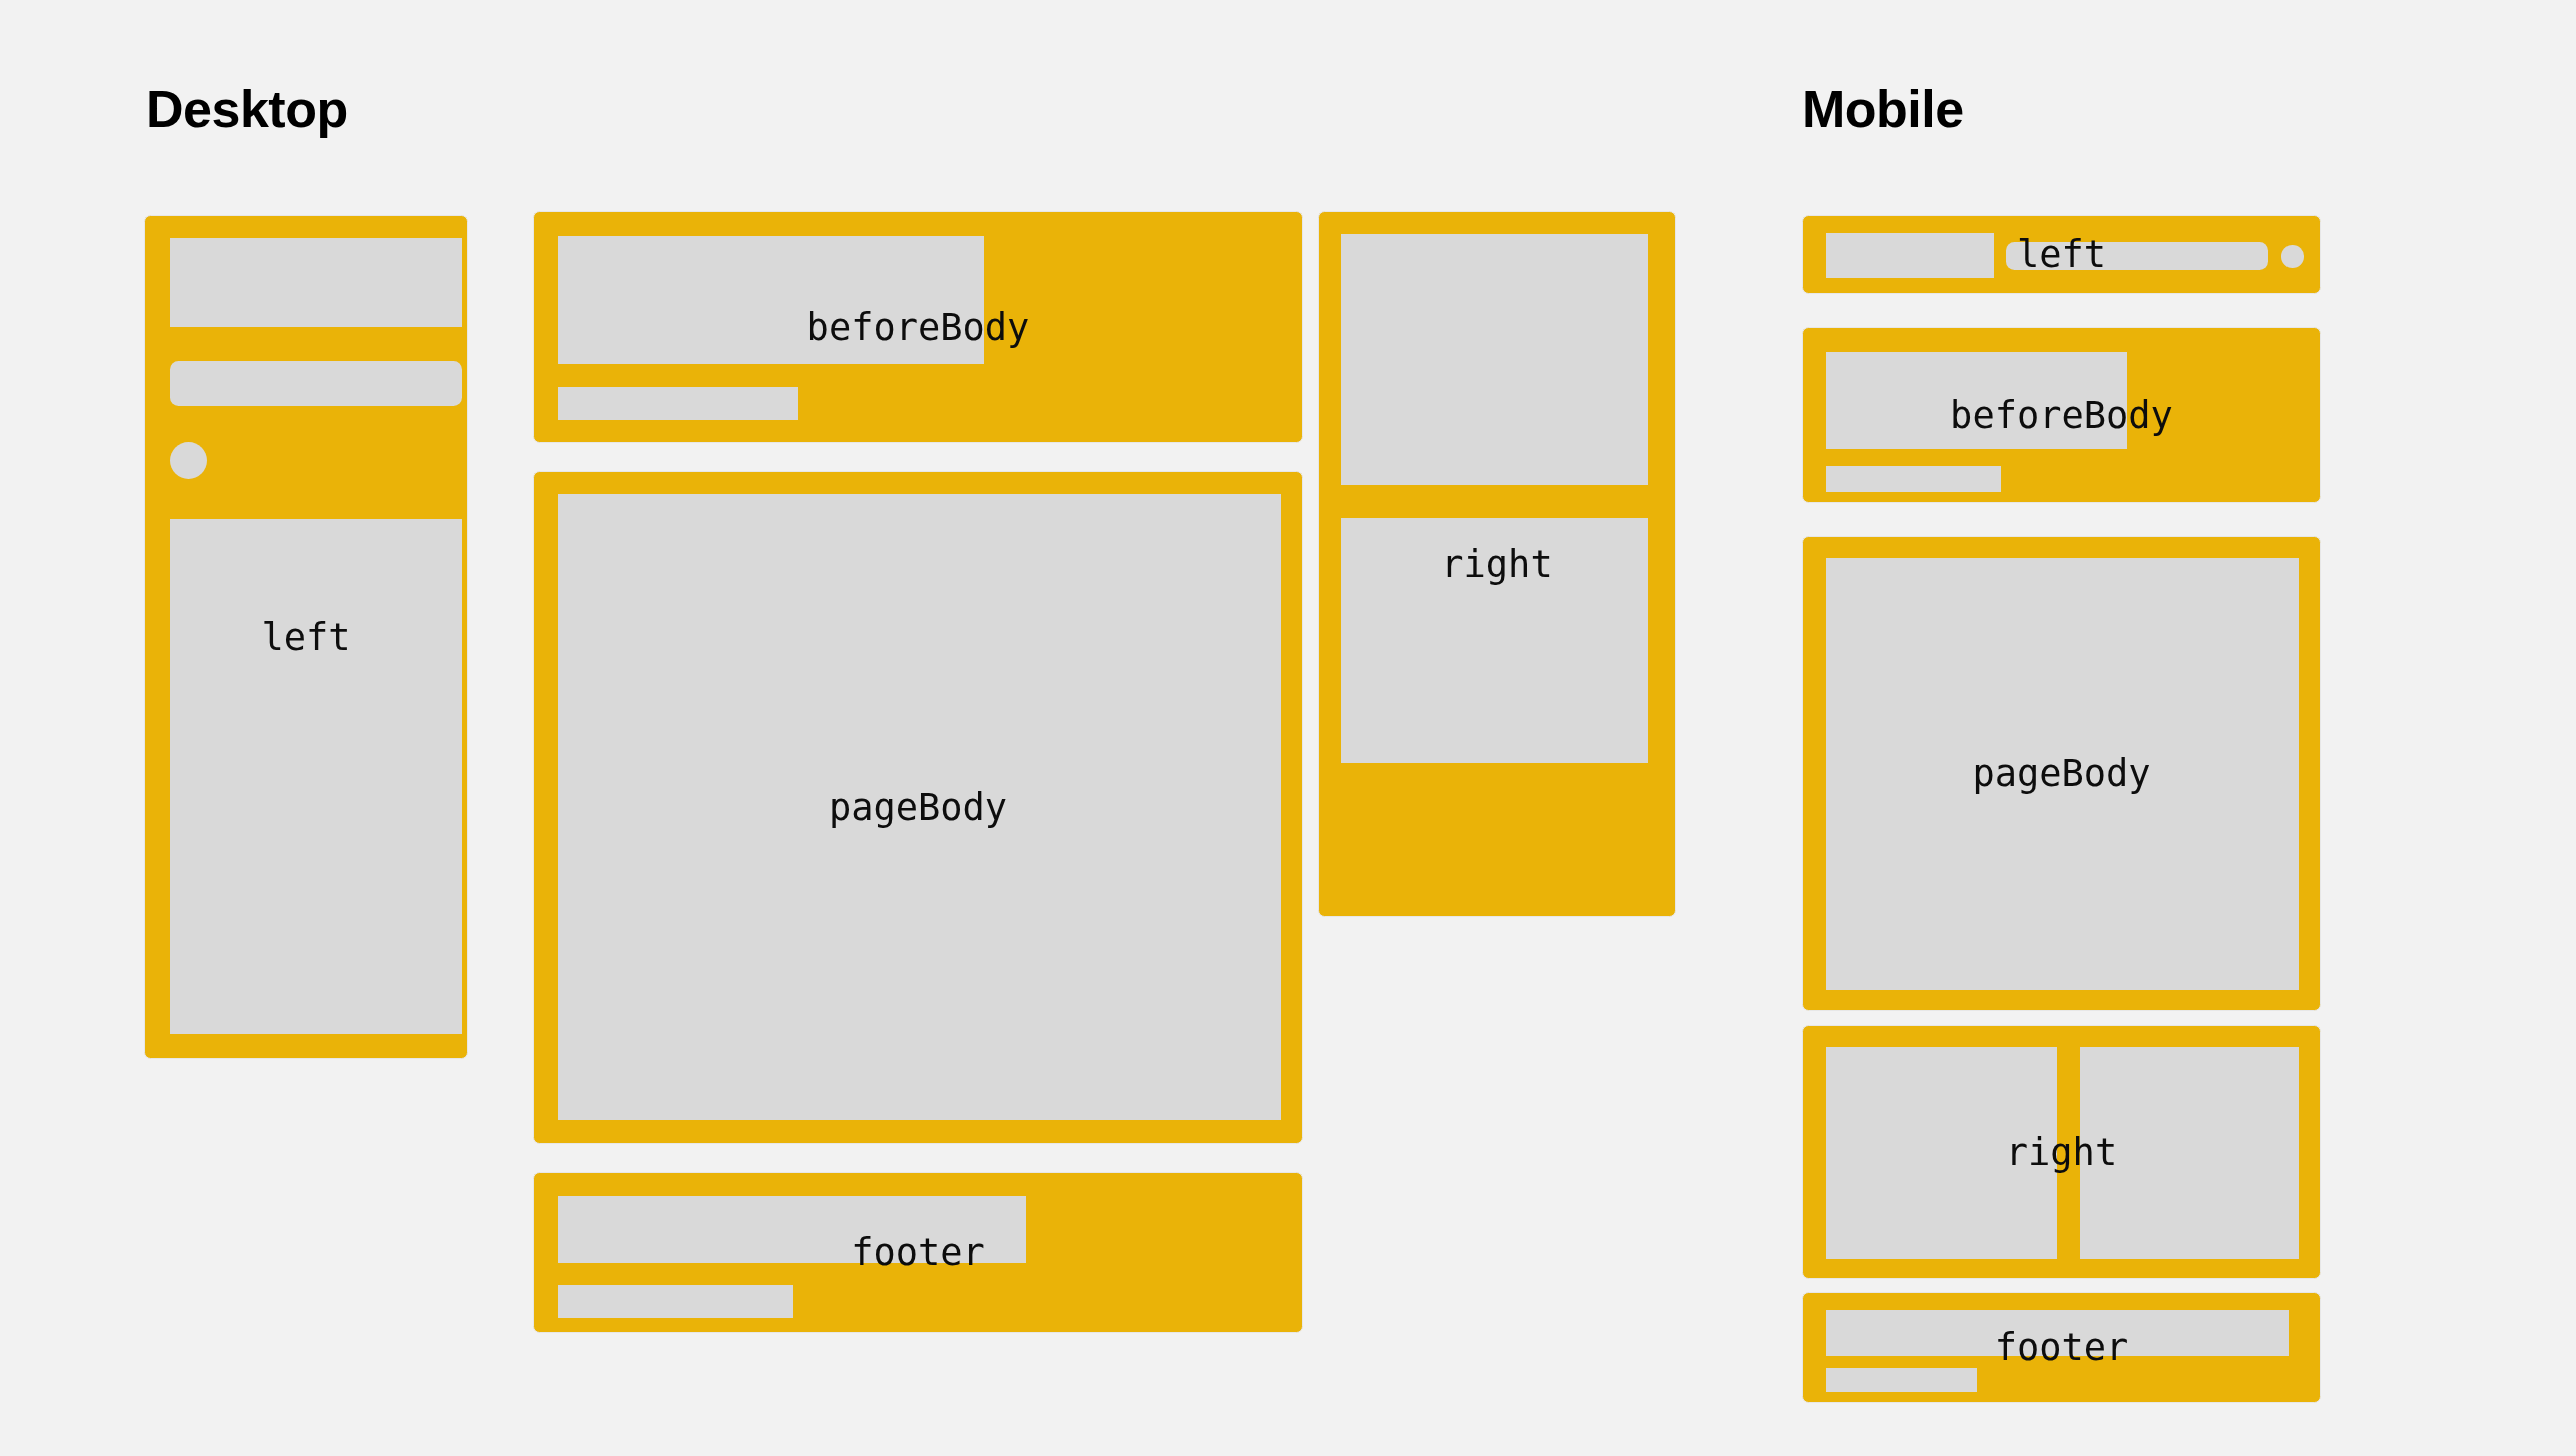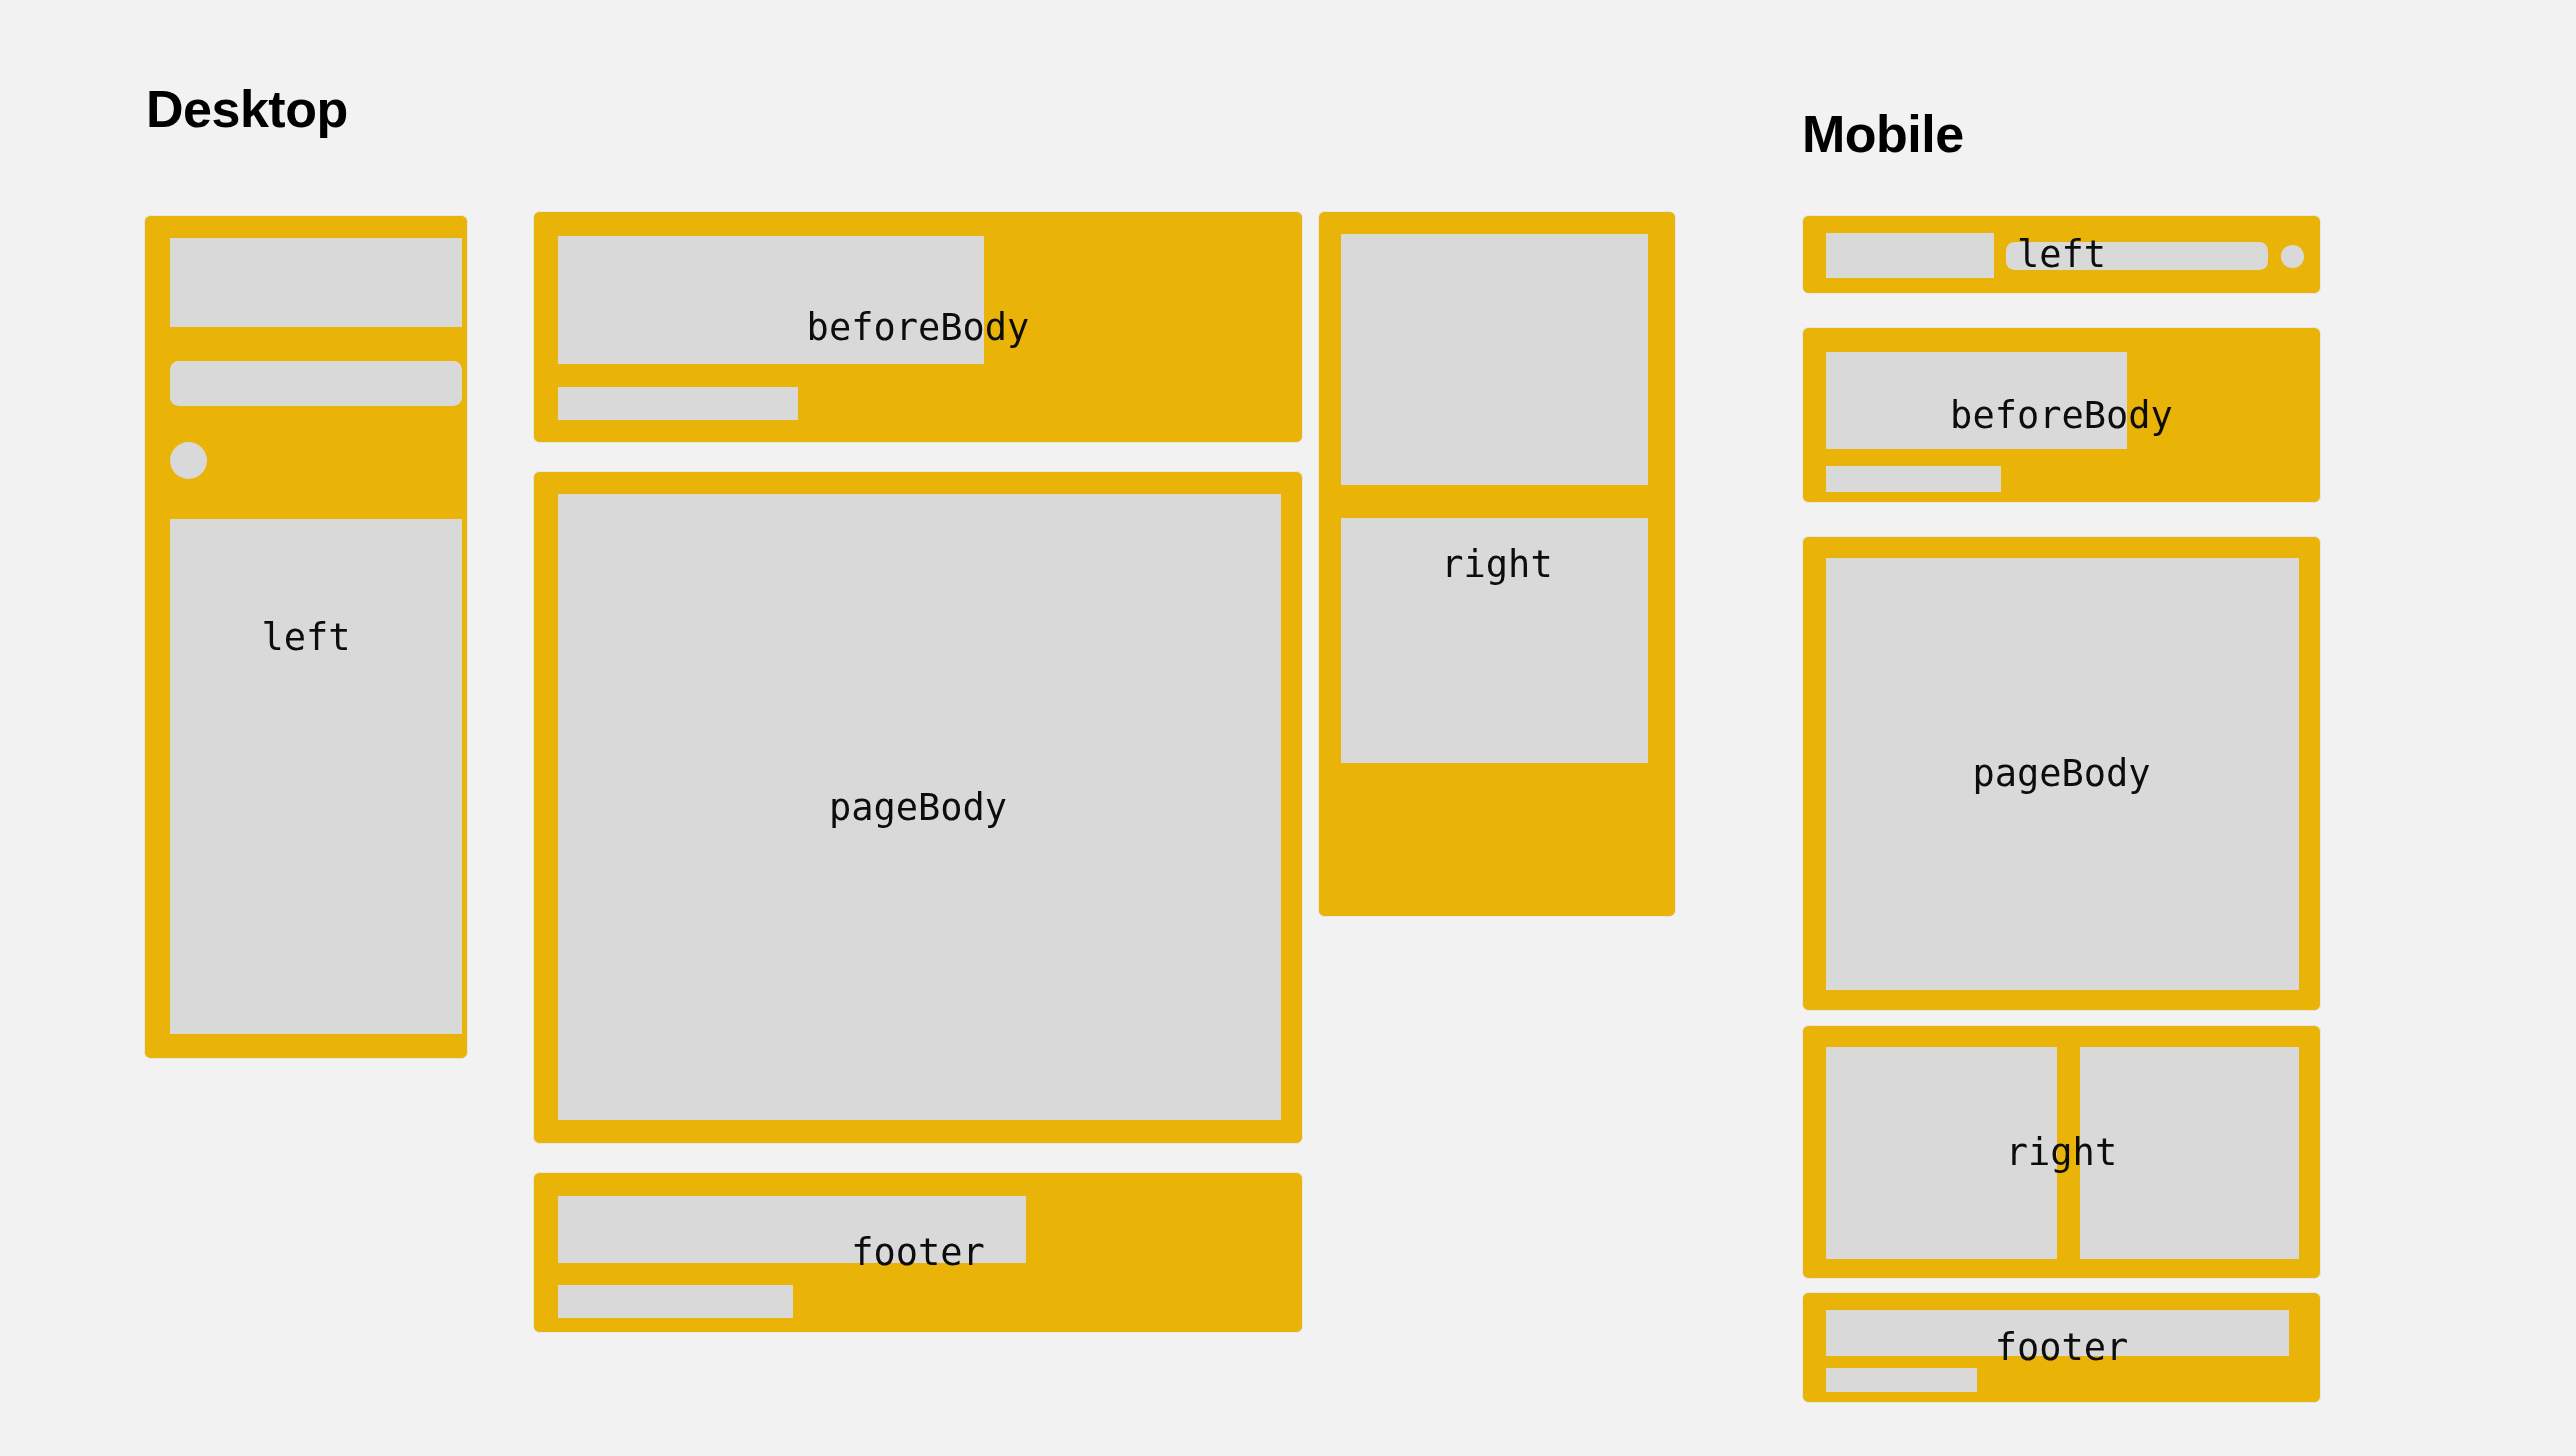--- a/index.html
+++ b/index.html
@@ -26,21 +26,21 @@
     position: absolute;
     font-family: "Liberation Sans", sans-serif;
     font-weight: bold;
     font-size: 52px;
     letter-spacing: -0.5px;
     color: #000000;
     line-height: 1;
     white-space: nowrap;
   }
   .heading-desktop { left: 146px; top: 83px; }
-  .heading-mobile  { left: 1802px; top: 83px; margin-top: 25px; }
+  .heading-mobile  { left: 1802px; top: 83px; }
 
   
   .card {
     position: absolute;
     box-sizing: border-box;
     background: #eab308;
     border: 1.9px solid #e7e7e7;
     border-radius: 6.6px;
   }
 

